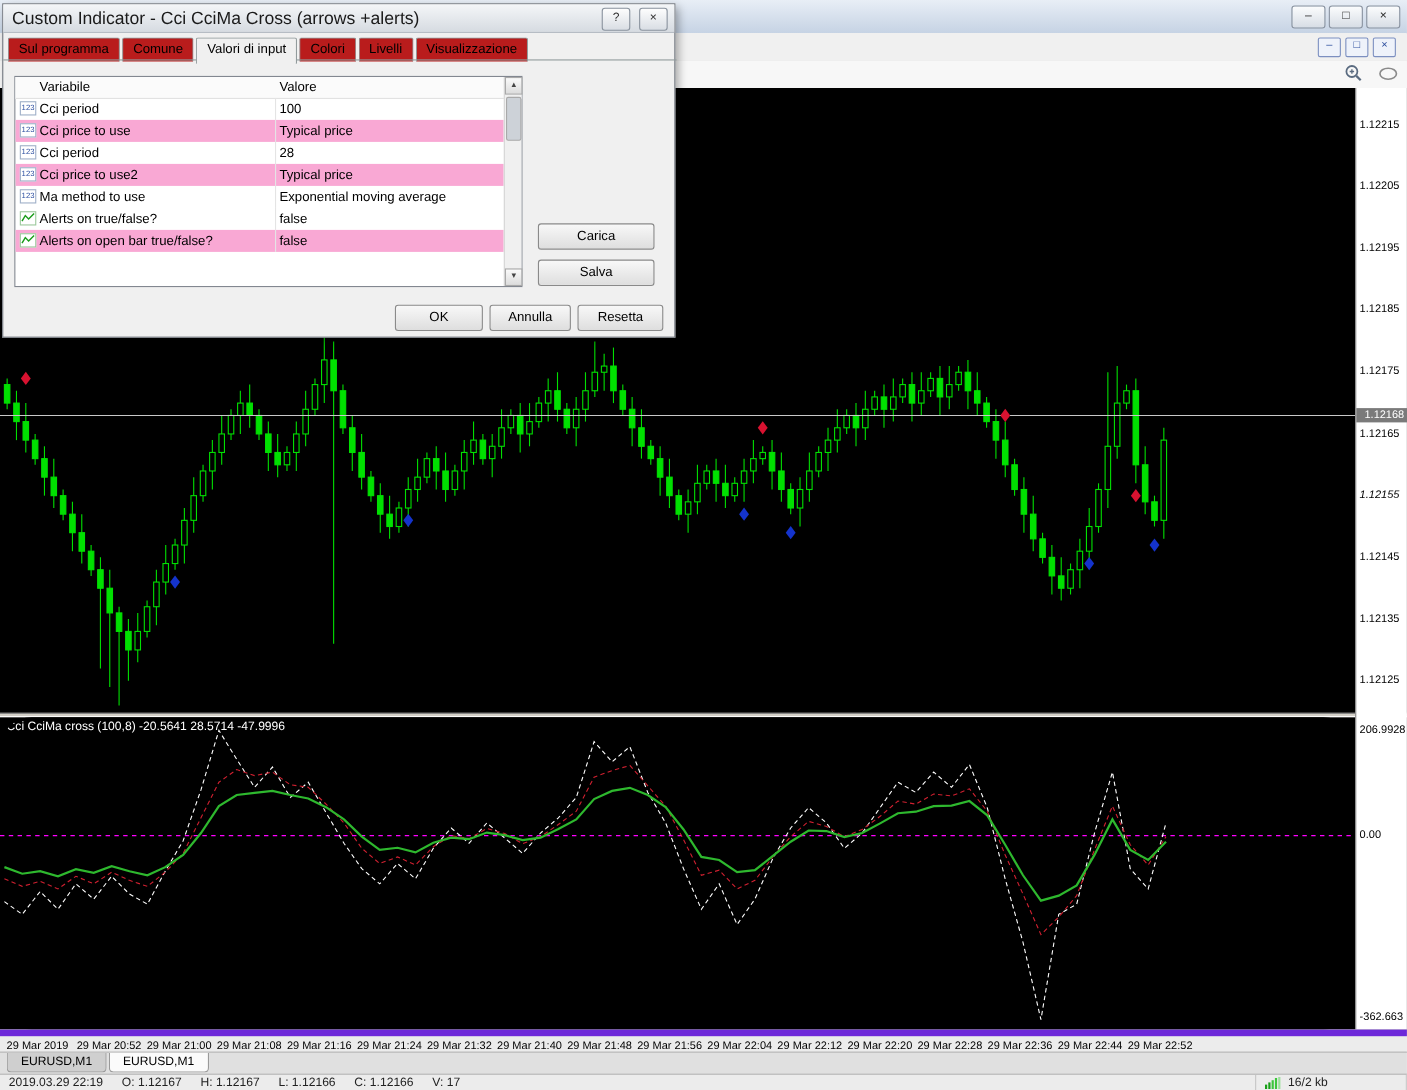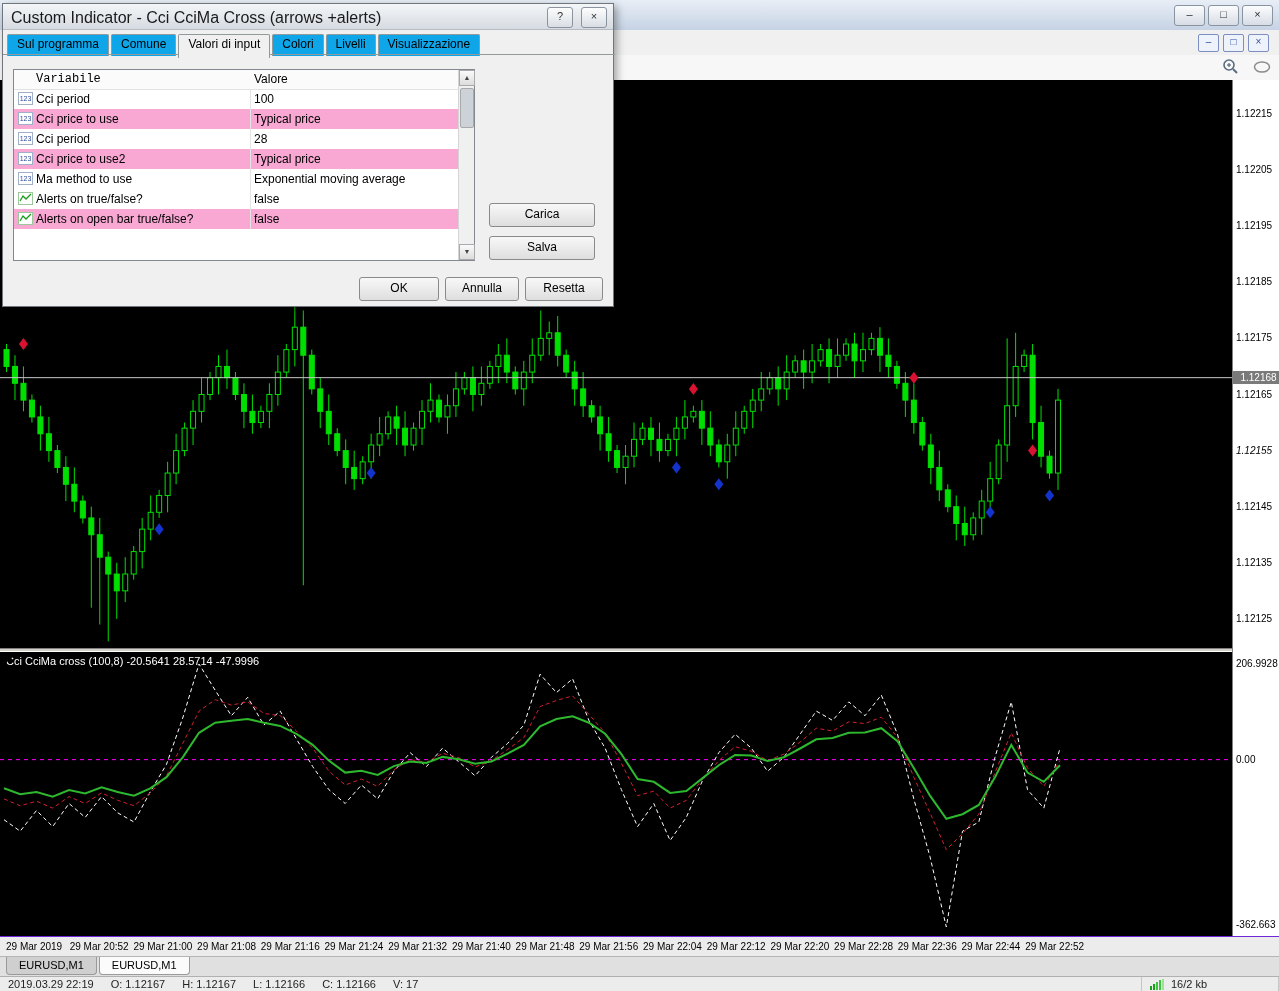--- a/index.html
+++ b/index.html
@@ -30,21 +30,21 @@
   .ind-pane{position:absolute;left:0;top:572px;width:1232px;height:284px;background:#000;overflow:hidden;border-radius:29px;}
   .ind-label{position:absolute;left:6px;top:3px;color:#fff;font-size:11px;z-index:3;}
   .scale-col{position:absolute;left:1232px;top:0;width:47px;height:856px;background:#fff;
     border-left:1px solid #808080;box-sizing:border-box;}
   .scale-label{position:absolute;left:3px;font-size:10px;color:#000;white-space:nowrap;}
   .price-tag{position:absolute;left:0;width:51px;font-size:10px;color:#fff;background:#7a7a7a;
     text-align:center;padding:1px 0;}
 
   
   .time-axis{position:absolute;left:0;top:936px;width:1279px;height:20px;background:#ececec;
-    border-top:1px solid #6d28d9;box-sizing:border-box;}
+    border-top:6px solid #6d28d9;box-sizing:border-box;}
   .time-label{position:absolute;top:4px;font-size:10px;color:#000;white-space:nowrap;}
   .charts-bar{position:absolute;left:0;top:956px;width:1279px;height:20px;background:#e0e0e0;
     border-top:1px solid #b5b5b5;box-sizing:border-box;display:flex;align-items:flex-start;padding-left:6px;}
   .chart-tab{height:17px;line-height:16px;padding:0 12px;font-size:11px;color:#000;
     border:1px solid #9a9a9a;border-top:none;border-radius:0 0 4px 4px;background:#cfcfcf;margin-right:2px;}
   .chart-tab.active{background:#fbfbfb;}
   .status-bar{position:absolute;left:0;top:976px;width:1279px;height:15px;background:#ececec;
     border-top:1px solid #b0b0b0;box-sizing:border-box;display:flex;font-size:11px;color:#222;overflow:hidden;}
   .status-cell{border-right:1px solid #c6c6c6;padding:0 8px;line-height:14px;white-space:nowrap;overflow:hidden;}
   .quote-cell span{margin-right:14px;}
@@ -53,27 +53,27 @@
   .dialog{position:absolute;left:2px;top:3px;width:612px;height:304px;background:#f0f0f0;
     border:1px solid #70767e;box-shadow:3px 3px 8px rgba(0,0,0,.35);z-index:50;box-sizing:border-box;}
   .dlg-title{position:absolute;left:0;top:0;width:100%;height:26px;
     background:linear-gradient(#f4f6f8,#d6dbe1);border-bottom:1px solid #b6bcc4;box-sizing:border-box;}
   .dlg-title-text{position:absolute;left:8px;top:5px;font-size:16px;color:#1a1a1a;}
   .dlg-title-btns{position:absolute;right:6px;top:3px;display:flex;gap:8px;}
   .dlg-tbtn{width:24px;height:19px;border:1px solid #8a939e;border-radius:3px;
     background:linear-gradient(#fdfdfd,#d9dee4);font-size:11px;line-height:17px;text-align:center;color:#333;}
   .dlg-tabs{position:absolute;left:4px;top:30px;height:21px;display:flex;}
   .dlg-tab{padding:2px 9px 0 9px;margin-right:2px;font-size:12px;color:#000;height:19px;
-    border:1px solid #919b9c;border-bottom:none;border-radius:2px 2px 0 0;background:#0ea5e9;}
+    border:1px solid #919b9c;border-bottom:none;border-radius:2px 2px 0 0;background:#b91c1c;}
   .dlg-tab.active{background:#f0f0f0;height:21px;position:relative;z-index:2;}
   .dlg-body{position:absolute;left:0;top:50px;width:612px;height:254px;border-top:1px solid #919b9c;box-sizing:border-box;}
   .listbox{position:absolute;left:10px;top:14px;width:462px;height:192px;background:#fff;
     border:1px solid #828790;box-sizing:border-box;}
   .lb-head{position:relative;height:19px;border-bottom:1px solid #e2e2e2;background:#fbfbfb;font-size:12px;color:#000;}
-  .lb-head .h1{position:absolute;left:22px;top:2px;font-family:Liberation Mono, monospace;}
+  .lb-head .h1{position:absolute;left:22px;top:2px;}
   .lb-head .h2{position:absolute;left:240px;top:2px;}
   .lb-rows{position:absolute;left:0;top:19px;right:16px;bottom:0;overflow:hidden;}
   .lb-row{position:relative;height:20px;font-size:12px;color:#000;}
   .lb-row.alt{background:#f9a8d4;}
   .lb-row .nm{position:absolute;left:22px;top:3px;}
   .lb-row .vl{position:absolute;left:240px;top:3px;}
   .lb-row .divider{position:absolute;left:236px;top:0;width:1px;height:100%;background:#e4e4e4;}
   .row-icon{position:absolute;left:4px;top:3px;width:15px;height:13px;border:1px solid #9fb0c8;
     background:#fff;font-size:7px;line-height:12px;text-align:center;color:#2b4ea0;box-sizing:border-box;}
   .row-icon.dbl{color:#0e7d7d;border-color:#8cc0c0;}

